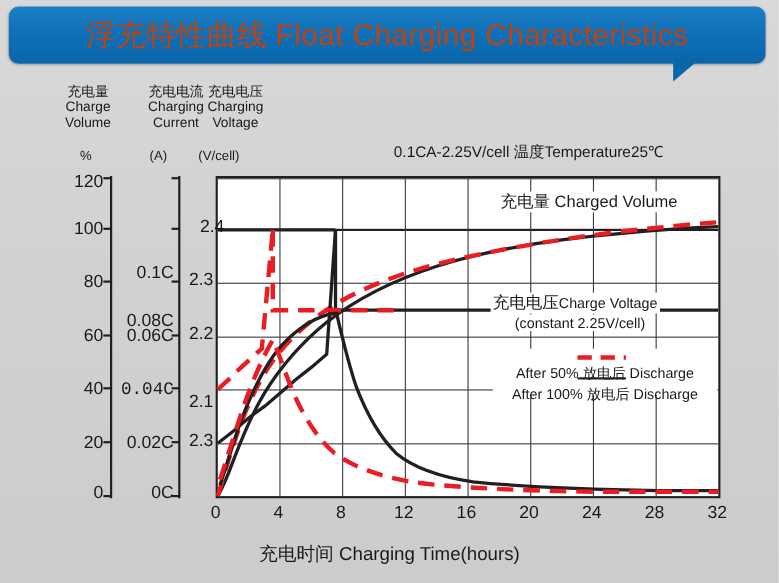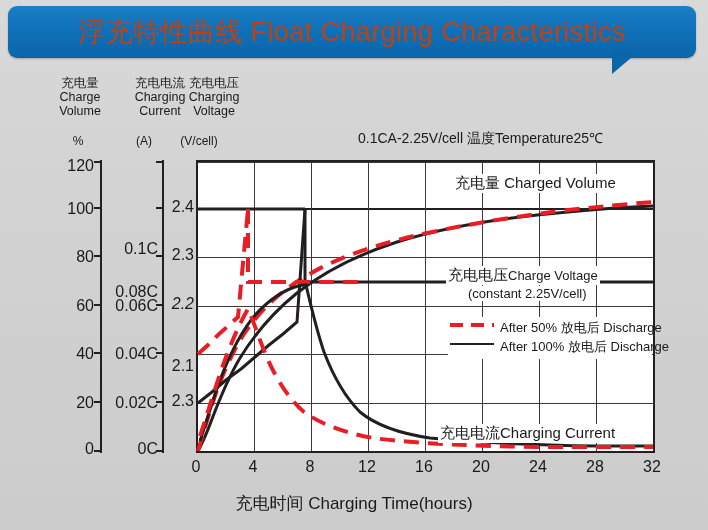--- a/index.html
+++ b/index.html
@@ -54,21 +54,21 @@
   }
   .inline-note{
     position:absolute;font-size:13px;color:#1a1a1a;white-space:nowrap;
     background:#ffffff;padding:0 2px;
   }
   .note-cn{font-size:15px;}
   #legend{
     position:absolute;left:470px;top:315px;width:200px;
     background:#ffffff;padding:2px 2px;
   }
-  .legend-row{display:flex;align-items:flex-start;height:19px;white-space:nowrap;}
+  .legend-row{display:flex;align-items:center;height:19px;white-space:nowrap;flex-direction:column;}
   .legend-swatch{width:44px;height:12px;margin-right:6px;flex:none;position:relative;}
   .legend-swatch .solid{
     position:absolute;left:0;top:5px;width:44px;height:2px;background:#231f20;
   }
   .legend-label{font-size:13px;color:#1a1a1a;}
   svg{position:absolute;left:0;top:0;overflow:visible;}
 </style>
 </head>
 <body>
 
@@ -135,21 +135,20 @@
 
     <path fill="none" stroke="#ea1c24" stroke-width="4" stroke-dasharray="15,9" d="M2,274 C8,256 14,236 22,212 C30,188 40,164 50,147
          C56,160 62,180 70,198 C80,220 92,238 106,250 C124,263 148,271 175,276 C220,282 280,284 340,285 C390,285 425,285 455,285"></path>
   </svg>
 
   <div class="inline-note" style="left:248px;top:104px;">
     <span class="note-cn">充电电压</span><span>Charge Voltage</span>
   </div>
   <div class="inline-note note-cn" style="left:255px;top:12px;">充电量 Charged Volume</div>
   <div class="inline-note" style="left:268px;top:124px;">(constant 2.25V/cell)</div>
-  <div class="inline-note note-cn" style="left:240px;top:262px;">充电电流Charging Current</div>
 
   <div id="legend" style="left:250px;top:155px;">
     <div class="legend-row">
       <span class="legend-swatch">
         <svg width="44" height="12">
             <line x1="0" y1="6" x2="44" y2="6" stroke="#ea1c24" stroke-width="4" stroke-dasharray="13,8"></line>
           </svg>
       </span>
       <span class="legend-label">After 50%  放电后 Discharge</span>
     </div>
@@ -176,35 +175,35 @@
 <div class="tick-mark" style="left:94px;top:207px;width:7px;height:2px;"></div>
 <div class="tick-mark" style="left:94px;top:255px;width:7px;height:2px;"></div>
 <div class="tick-mark" style="left:94px;top:304px;width:7px;height:2px;"></div>
 <div class="tick-mark" style="left:94px;top:352px;width:7px;height:2px;"></div>
 <div class="tick-mark" style="left:94px;top:401px;width:7px;height:2px;"></div>
 <div class="tick-mark" style="left:94px;top:450px;width:7px;height:2px;"></div>
 
 <div class="tick-label" style="left:96px;top:200px;width:62px;margin-top:40px;">0.1C</div>
 <div class="tick-label" style="left:96px;top:248px;width:62px;margin-top:35px;">0.08C</div>
 <div class="tick-label" style="left:96px;top:297px;width:62px;">0.06C</div>
-<div class="tick-label" style="left:96px;top:345px;width:62px;">0.04C</div>
+<div class="tick-label" style="left:96px;top:345px;width:62px;font-family:Liberation Mono, monospace;">0.04C</div>
 <div class="tick-label" style="left:96px;top:394px;width:62px;">0.02C</div>
 <div class="tick-label" style="left:96px;top:440px;width:62px;">0C</div>
 
 <div class="tick-mark" style="left:156px;top:161px;width:7px;height:2px;"></div>
 <div class="tick-mark" style="left:156px;top:207px;width:7px;height:2px;"></div>
 <div class="tick-mark" style="left:156px;top:255px;width:7px;height:2px;"></div>
 <div class="tick-mark" style="left:156px;top:304px;width:7px;height:2px;"></div>
 <div class="tick-mark" style="left:156px;top:352px;width:7px;height:2px;"></div>
 <div class="tick-mark" style="left:156px;top:401px;width:7px;height:2px;"></div>
 <div class="tick-mark" style="left:156px;top:450px;width:7px;height:2px;"></div>
 
-<div class="tick-label" style="left:158px;top:198px;width:36px;">2.4</div>
+<div class="tick-label" style="left:168px;top:198px;width:36px;">2.4</div>
 <div class="tick-label" style="left:158px;top:246px;width:36px;">2.3</div>
-<div class="tick-label" style="left:158px;top:295px;width:36px;font-style:italic;">2.2</div>
+<div class="tick-label" style="left:158px;top:295px;width:36px;">2.2</div>
 <div class="tick-label" style="left:158px;top:357px;width:36px;">2.1</div>
 <div class="tick-label" style="left:158px;top:392px;width:36px;">2.3</div>
 
 <div class="xtick-label" style="left:176px;top:458px;">0</div>
 <div class="xtick-label" style="left:233px;top:458px;">4</div>
 <div class="xtick-label" style="left:290px;top:458px;">8</div>
 <div class="xtick-label" style="left:347px;top:458px;">12</div>
 <div class="xtick-label" style="left:404px;top:458px;">16</div>
 <div class="xtick-label" style="left:461px;top:458px;">20</div>
 <div class="xtick-label" style="left:518px;top:458px;">24</div>

